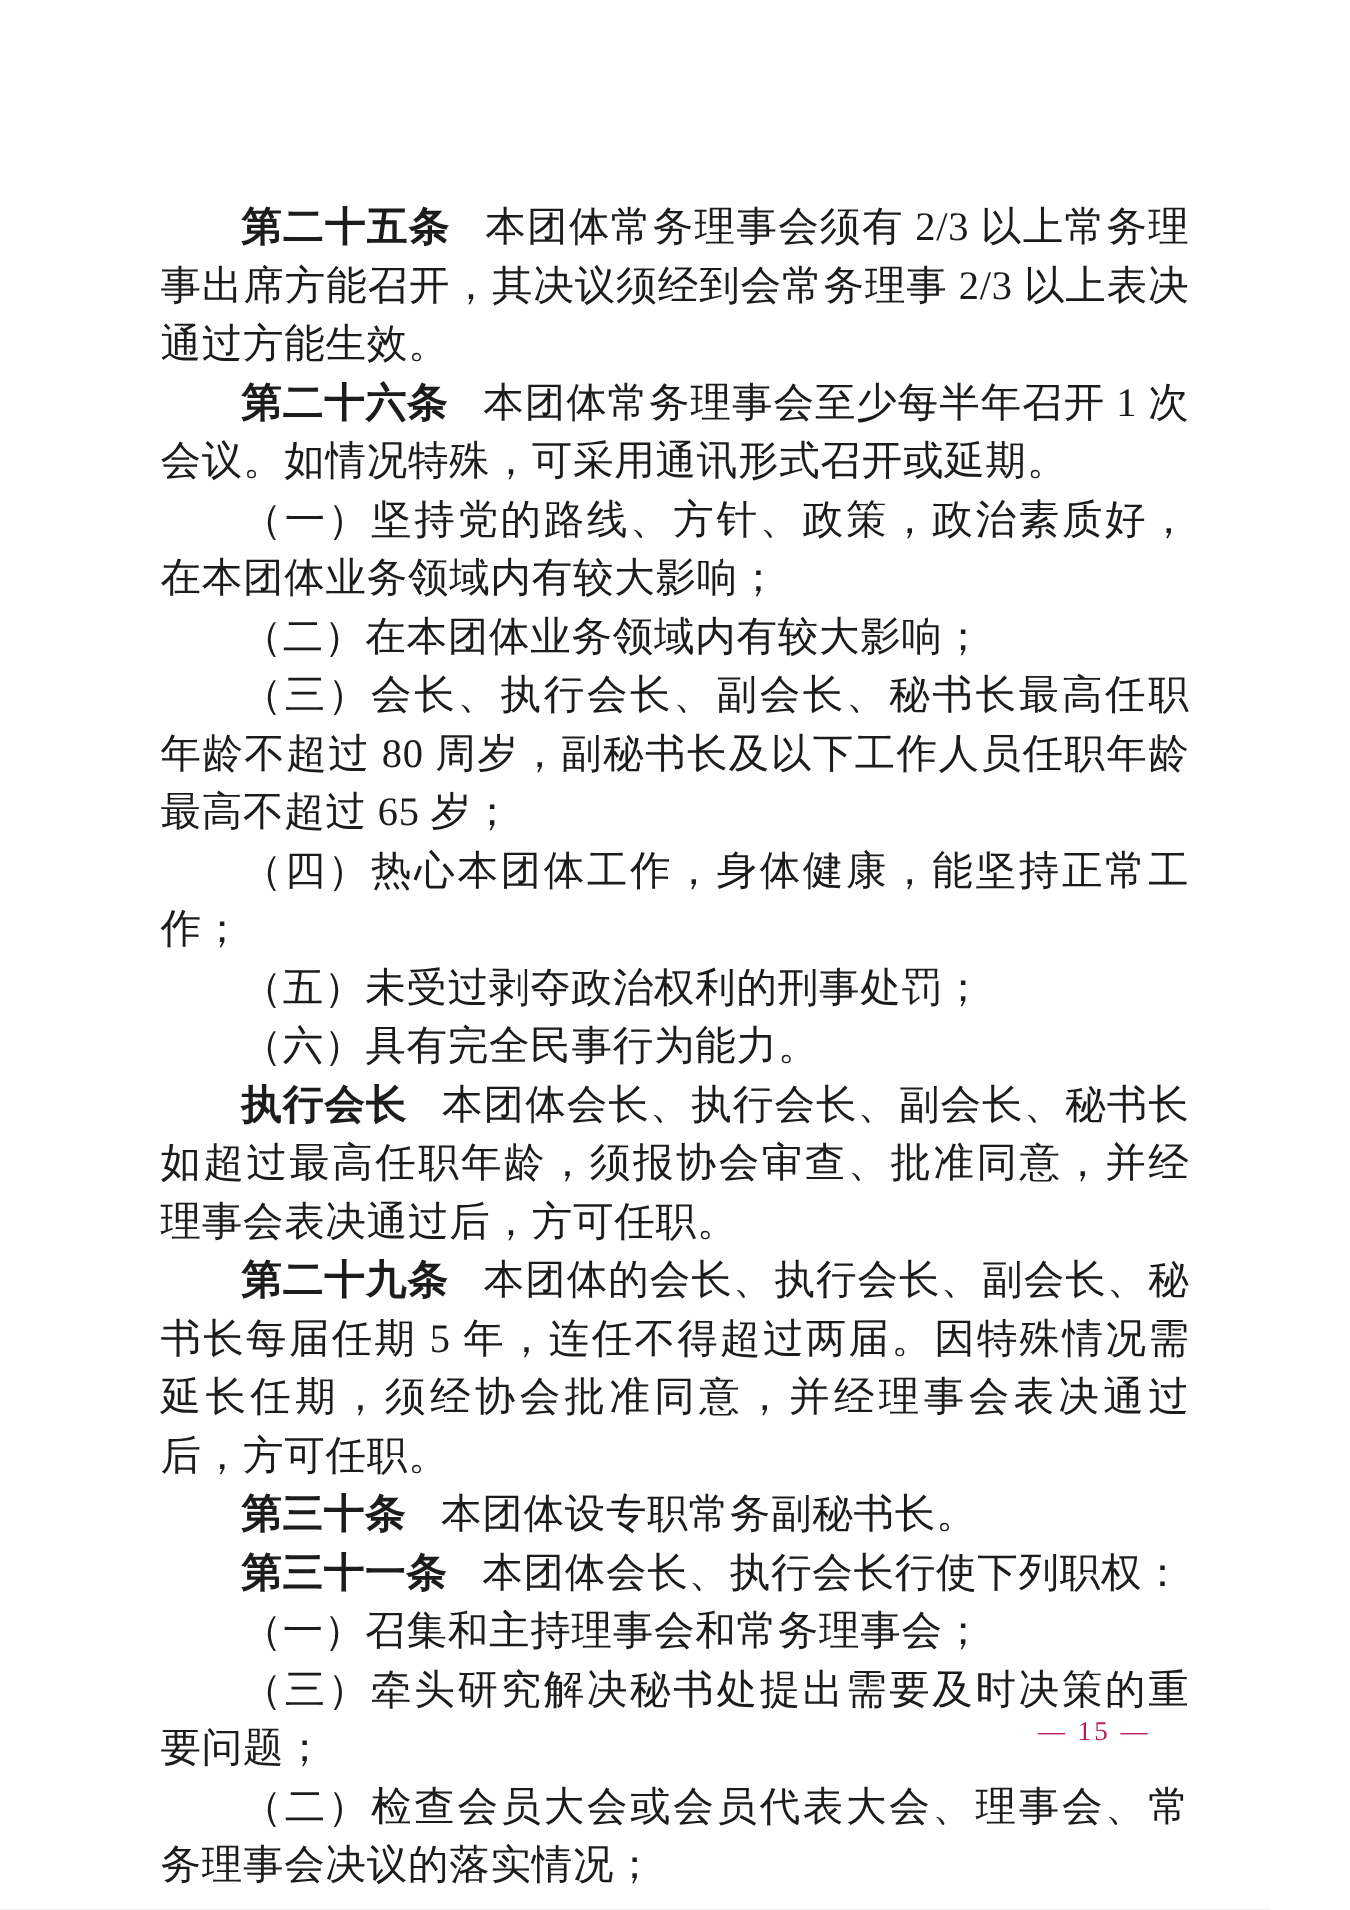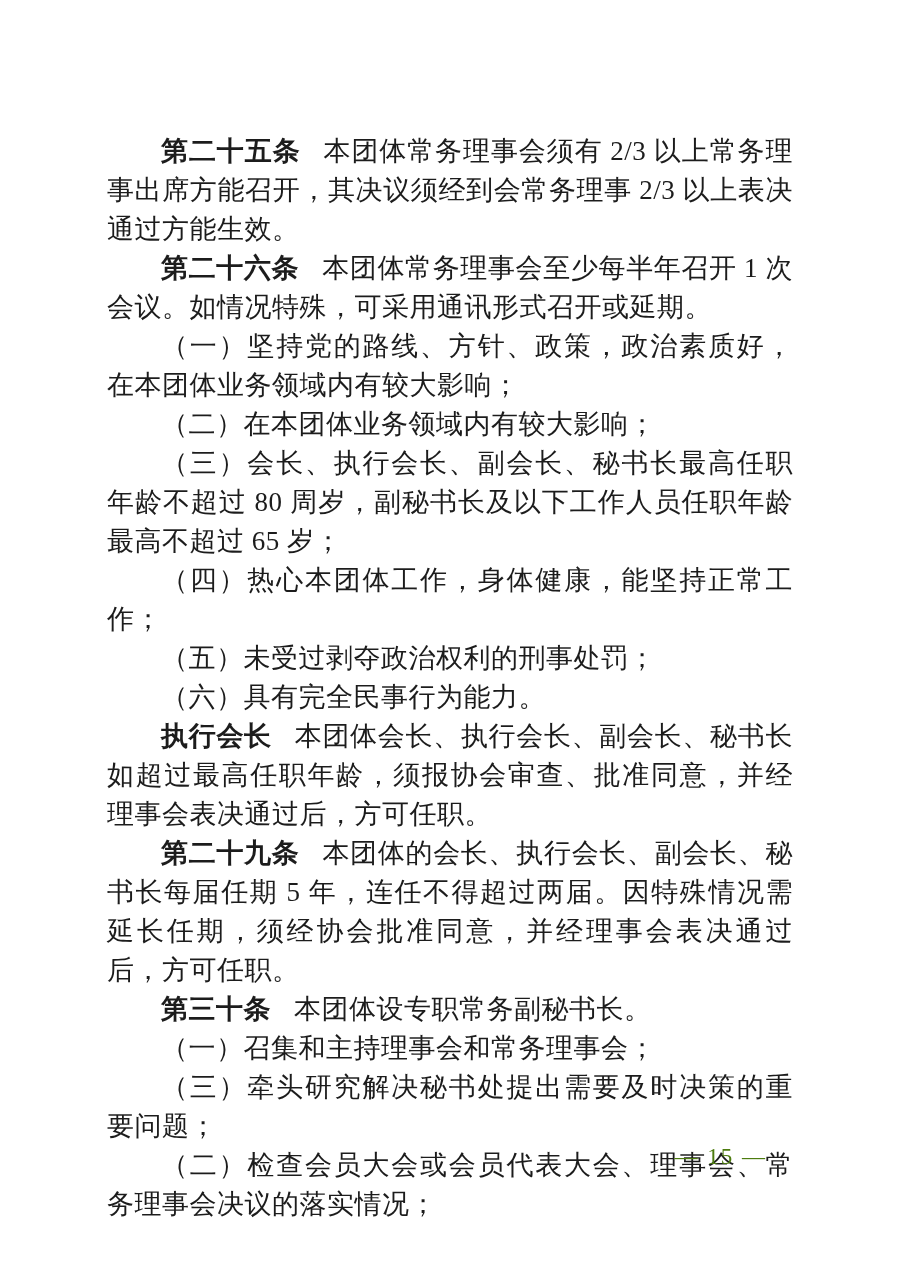--- a/index.html
+++ b/index.html
@@ -34,23 +34,23 @@
     letter-spacing: 0.5px;
   }
   .art {
     font-weight: bold;
     margin-right: 0.85em;
   }
   .page-number {
     position: absolute;
     top: 1144px;
     right: 133px;
-    font-size: 23px;
+    font-size: 18px;
     letter-spacing: 2px;
-    color: #4d7c0f;
+    color: #be185d;
     white-space: nowrap;
   }
 </style>
 </head>
 <body>
 
 <div class="page">
   <div class="text-block">
 
     <p class="para"><b class="art">第二十五条</b><span>本团体常务理事会须有 2/3 以上常务理事出席方能召开，其决议须经到会常务理事 2/3 以上表决通过方能生效。</span></p>
@@ -69,20 +69,21 @@
     <p class="para"><span>（五）未受过剥夺政治权利的刑事处罚；</span></p>
 
     <p class="para"><span>（六）具有完全民事行为能力。</span></p>
 
     <p class="para"><b class="art">执行会长</b><span>本团体会长、执行会长、副会长、秘书长如超过最高任职年龄，须报协会审查、批准同意，并经理事会表决通过后，方可任职。</span></p>
 
     <p class="para"><b class="art">第二十九条</b><span>本团体的会长、执行会长、副会长、秘书长每届任期 5 年，连任不得超过两届。因特殊情况需延长任期，须经协会批准同意，并经理事会表决通过后，方可任职。</span></p>
 
     <p class="para"><b class="art">第三十条</b><span>本团体设专职常务副秘书长。</span></p>
 
+    <p class="para"><b class="art">第三十一条</b><span>本团体会长、执行会长行使下列职权：</span></p>
 
     <p class="para"><span>（一）召集和主持理事会和常务理事会；</span></p>
 
     <p class="para"><span>（三）牵头研究解决秘书处提出需要及时决策的重要问题；</span></p>
 
     <p class="para"><span>（二）检查会员大会或会员代表大会、理事会、常务理事会决议的落实情况；</span></p>
 
   </div>
 
   <div class="page-number">— 15 —</div>

